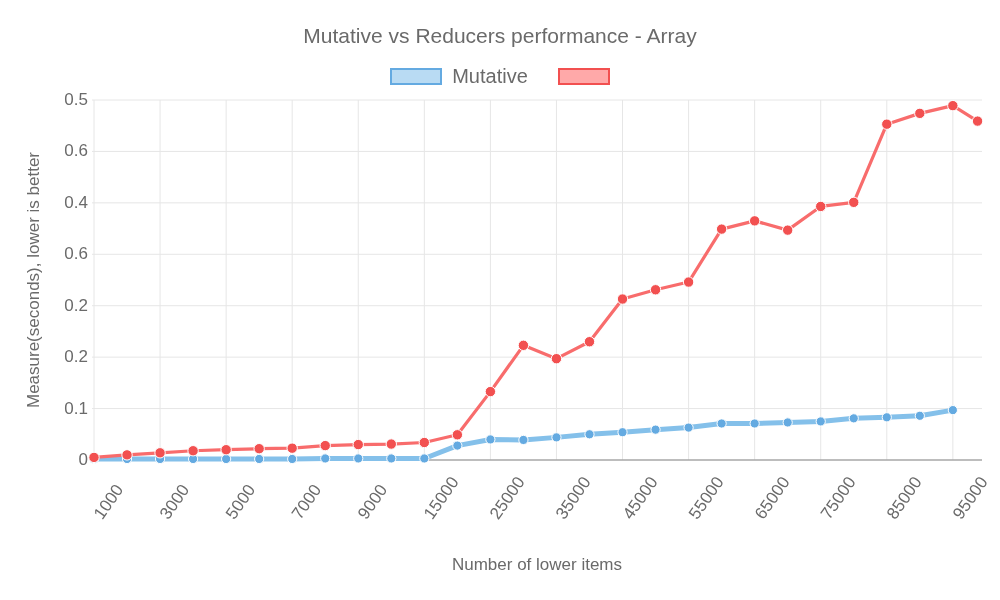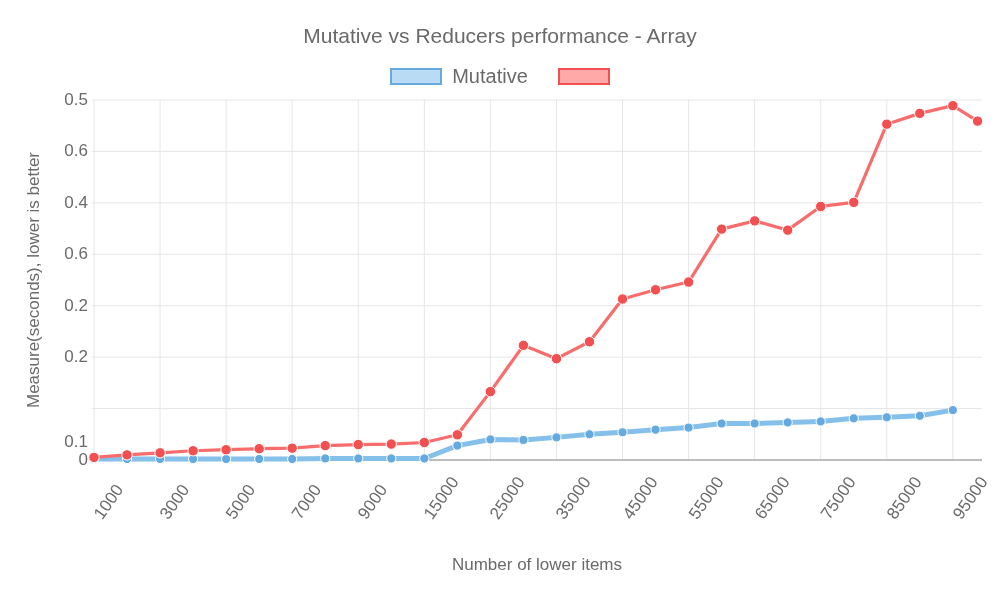--- a/index.html
+++ b/index.html
@@ -223,21 +223,21 @@
         <circle cx="794.7846153846153" cy="24.17142857142852" r="5.2" fill="rgb(242,80,80)" stroke="#fff" stroke-width="1"></circle>
         <circle cx="827.8173076923077" cy="13.37142857142851" r="5.2" fill="rgb(242,80,80)" stroke="#fff" stroke-width="1"></circle>
         <circle cx="860.85" cy="5.657142857142844" r="5.2" fill="rgb(242,80,80)" stroke="#fff" stroke-width="1"></circle>
         <circle cx="885.55" cy="21.085714285714232" r="5.2" fill="rgb(242,80,80)" stroke="#fff" stroke-width="1"></circle>
       </g>
   </svg>
 </div>
 
 <div id="yticks">
     <div class="ytick" style="top: 460px;">0</div>
-    <div class="ytick" style="top: 408.571px; margin-top: 33px;">0.1</div>
+    <div class="ytick" style="top: 408.571px;">0.1</div>
     <div class="ytick" style="top: 357.143px;">0.2</div>
     <div class="ytick" style="top: 305.714px;">0.2</div>
     <div class="ytick" style="top: 254.286px;">0.6</div>
     <div class="ytick" style="top: 202.857px;">0.4</div>
     <div class="ytick" style="top: 151.429px;">0.6</div>
     <div class="ytick" style="top: 100px;">0.5</div>
   </div>
 <div class="xtick-container" id="xticks">
     <div class="xtick" style="left: 2px;">1000</div>
     <div class="xtick" style="left: 68.0654px;">3000</div>

